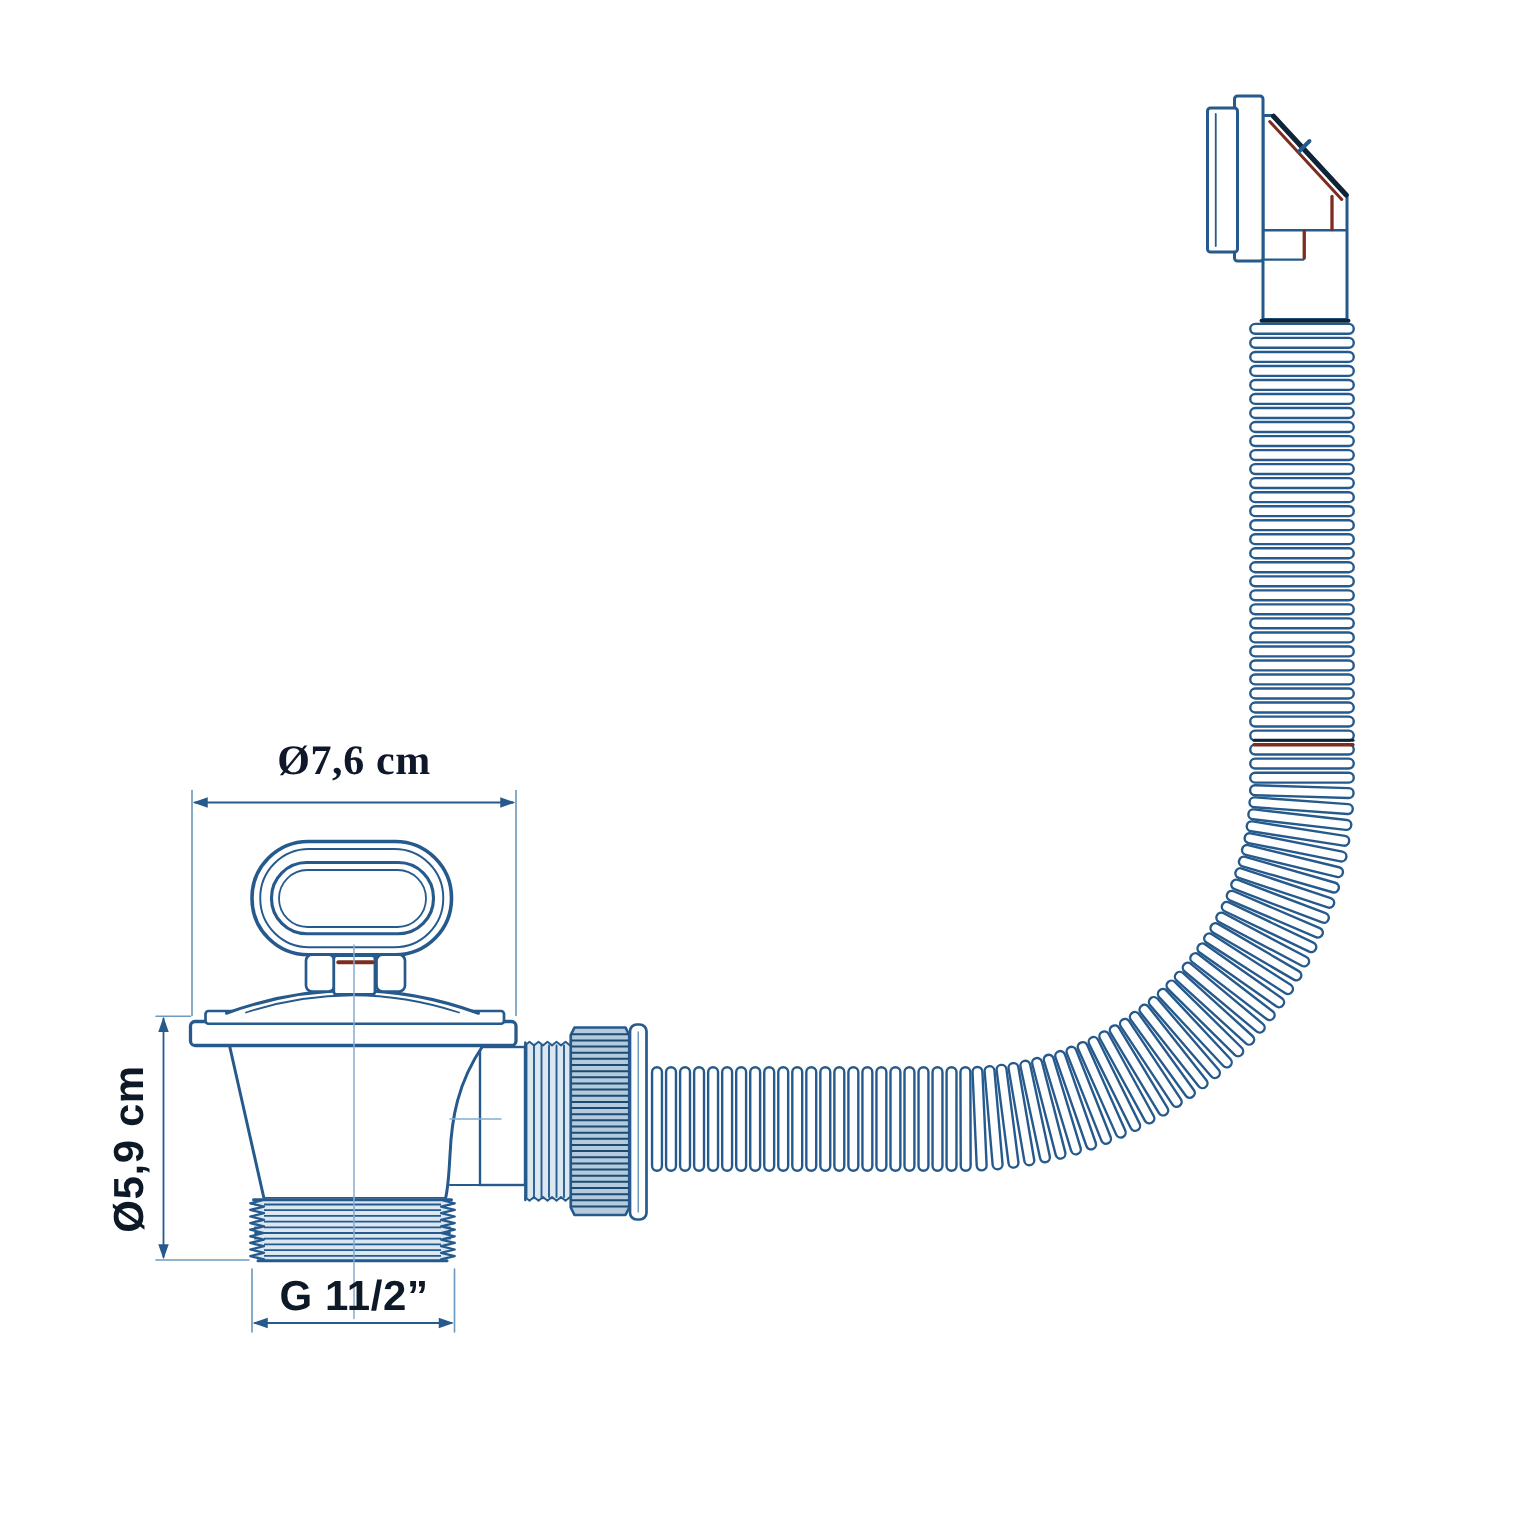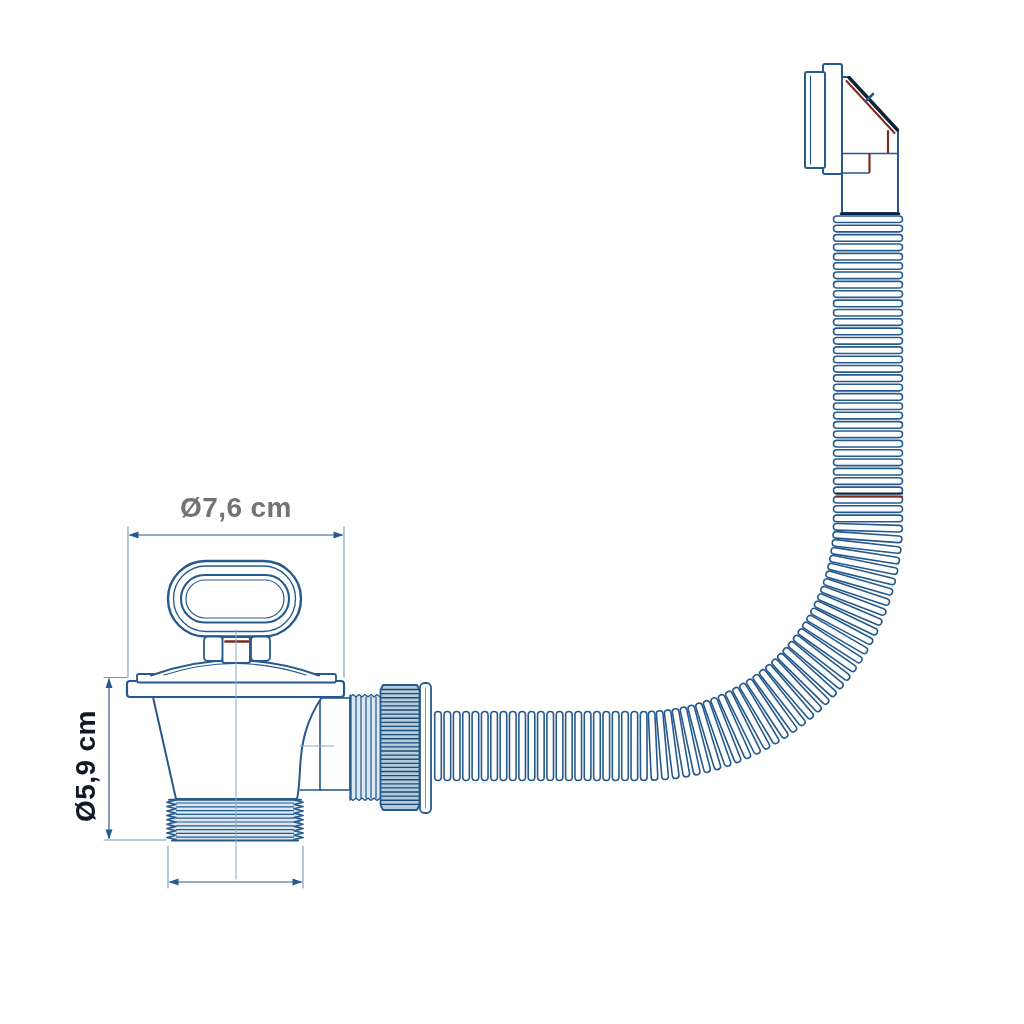--- a/index.html
+++ b/index.html
@@ -210,17 +210,18 @@
       <line x1="109" y1="679" x2="109" y2="838" stroke="#265a8c" stroke-width="1.2" stroke-linecap="round"></line>
       <line x1="170" y1="882" x2="301" y2="882" stroke="#265a8c" stroke-width="1.2" stroke-linecap="round"></line>
       <polygon points="128.5,535 138.5,531.5 138.5,538.5" fill="#265a8c"></polygon>
       <polygon points="343.5,535 333.5,531.5 333.5,538.5" fill="#265a8c"></polygon>
       <polygon points="109,678 105.5,688 112.5,688" fill="#265a8c"></polygon>
       <polygon points="109,839.5 105.5,829.5 112.5,829.5" fill="#265a8c"></polygon>
       <polygon points="168.5,882 178.5,878.5 178.5,885.5" fill="#265a8c"></polygon>
       <polygon points="302.5,882 292.5,878.5 292.5,885.5" fill="#265a8c"></polygon>
     </svg>
 
-  <div class="dim-label" id="lbl-top" style="left: 136px; top: 493px; color: #737373;">Ø7,6 cm</div>
+  <div class="dim-label" id="lbl-top" style="left: 136px; top: 493px; color: #0f172a; font-family: Liberation Serif, serif;">Ø7,6 cm</div>
 
   <div class="dim-label rot" id="lbl-left" style="left: -14px; top: 751px; color: rgb(13, 25, 38);">Ø5,9 cm</div>
 
+  <div class="dim-label" id="lbl-bottom" style="left: 136px; top: 849px; color: rgb(13, 25, 38);">G 11/2”</div>
 </div>
 
 </body></html>

